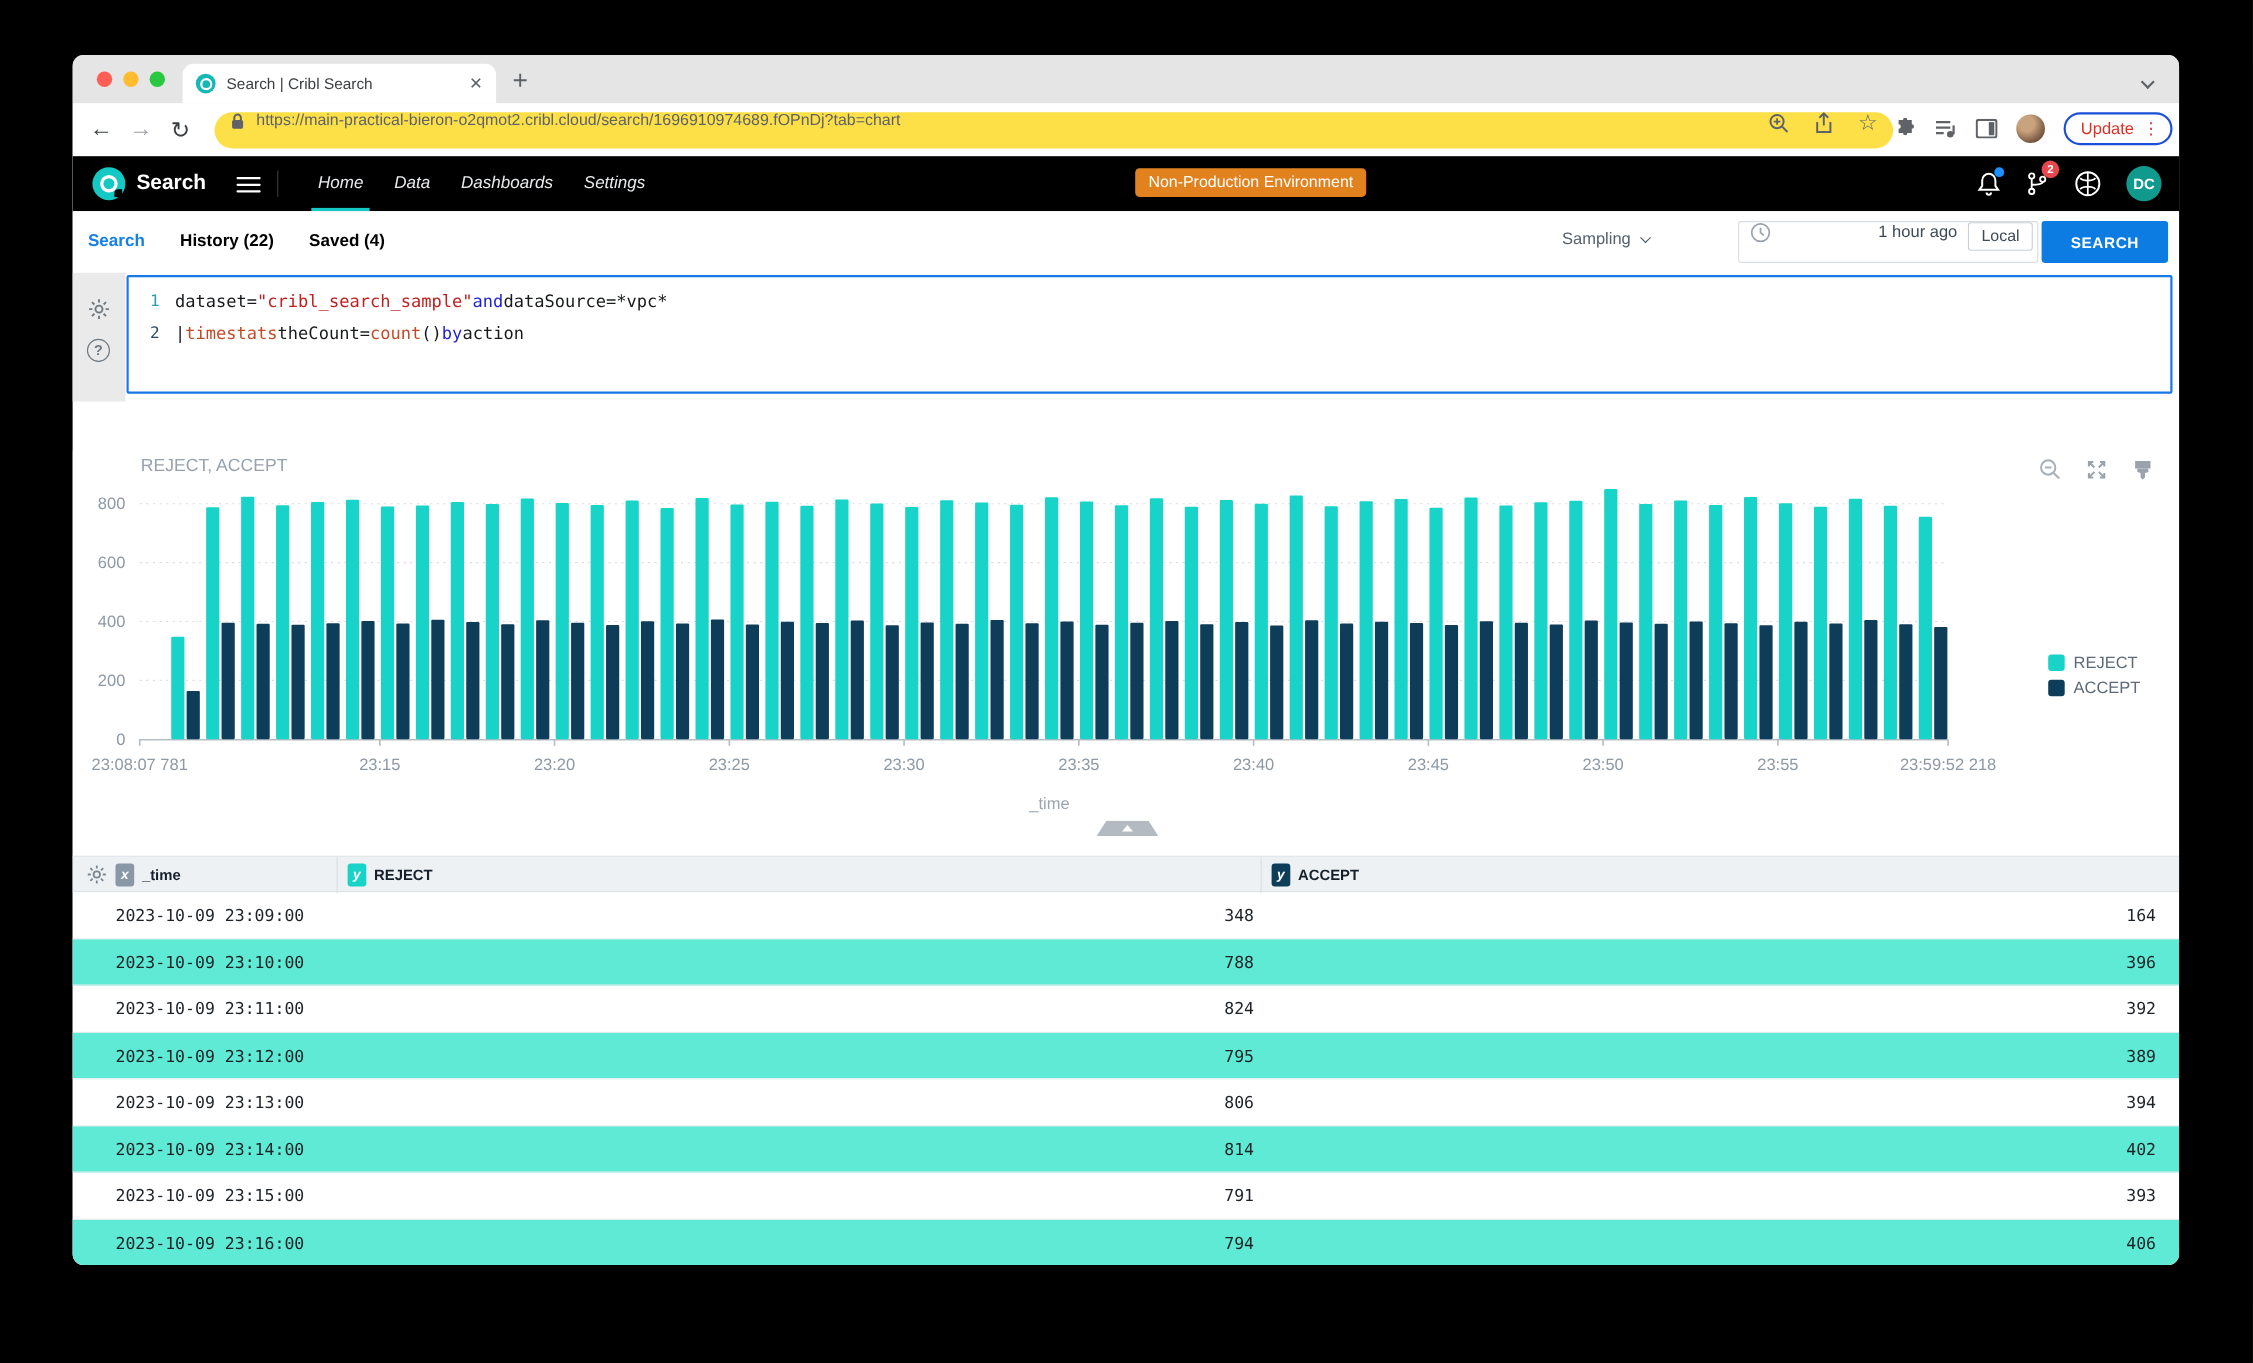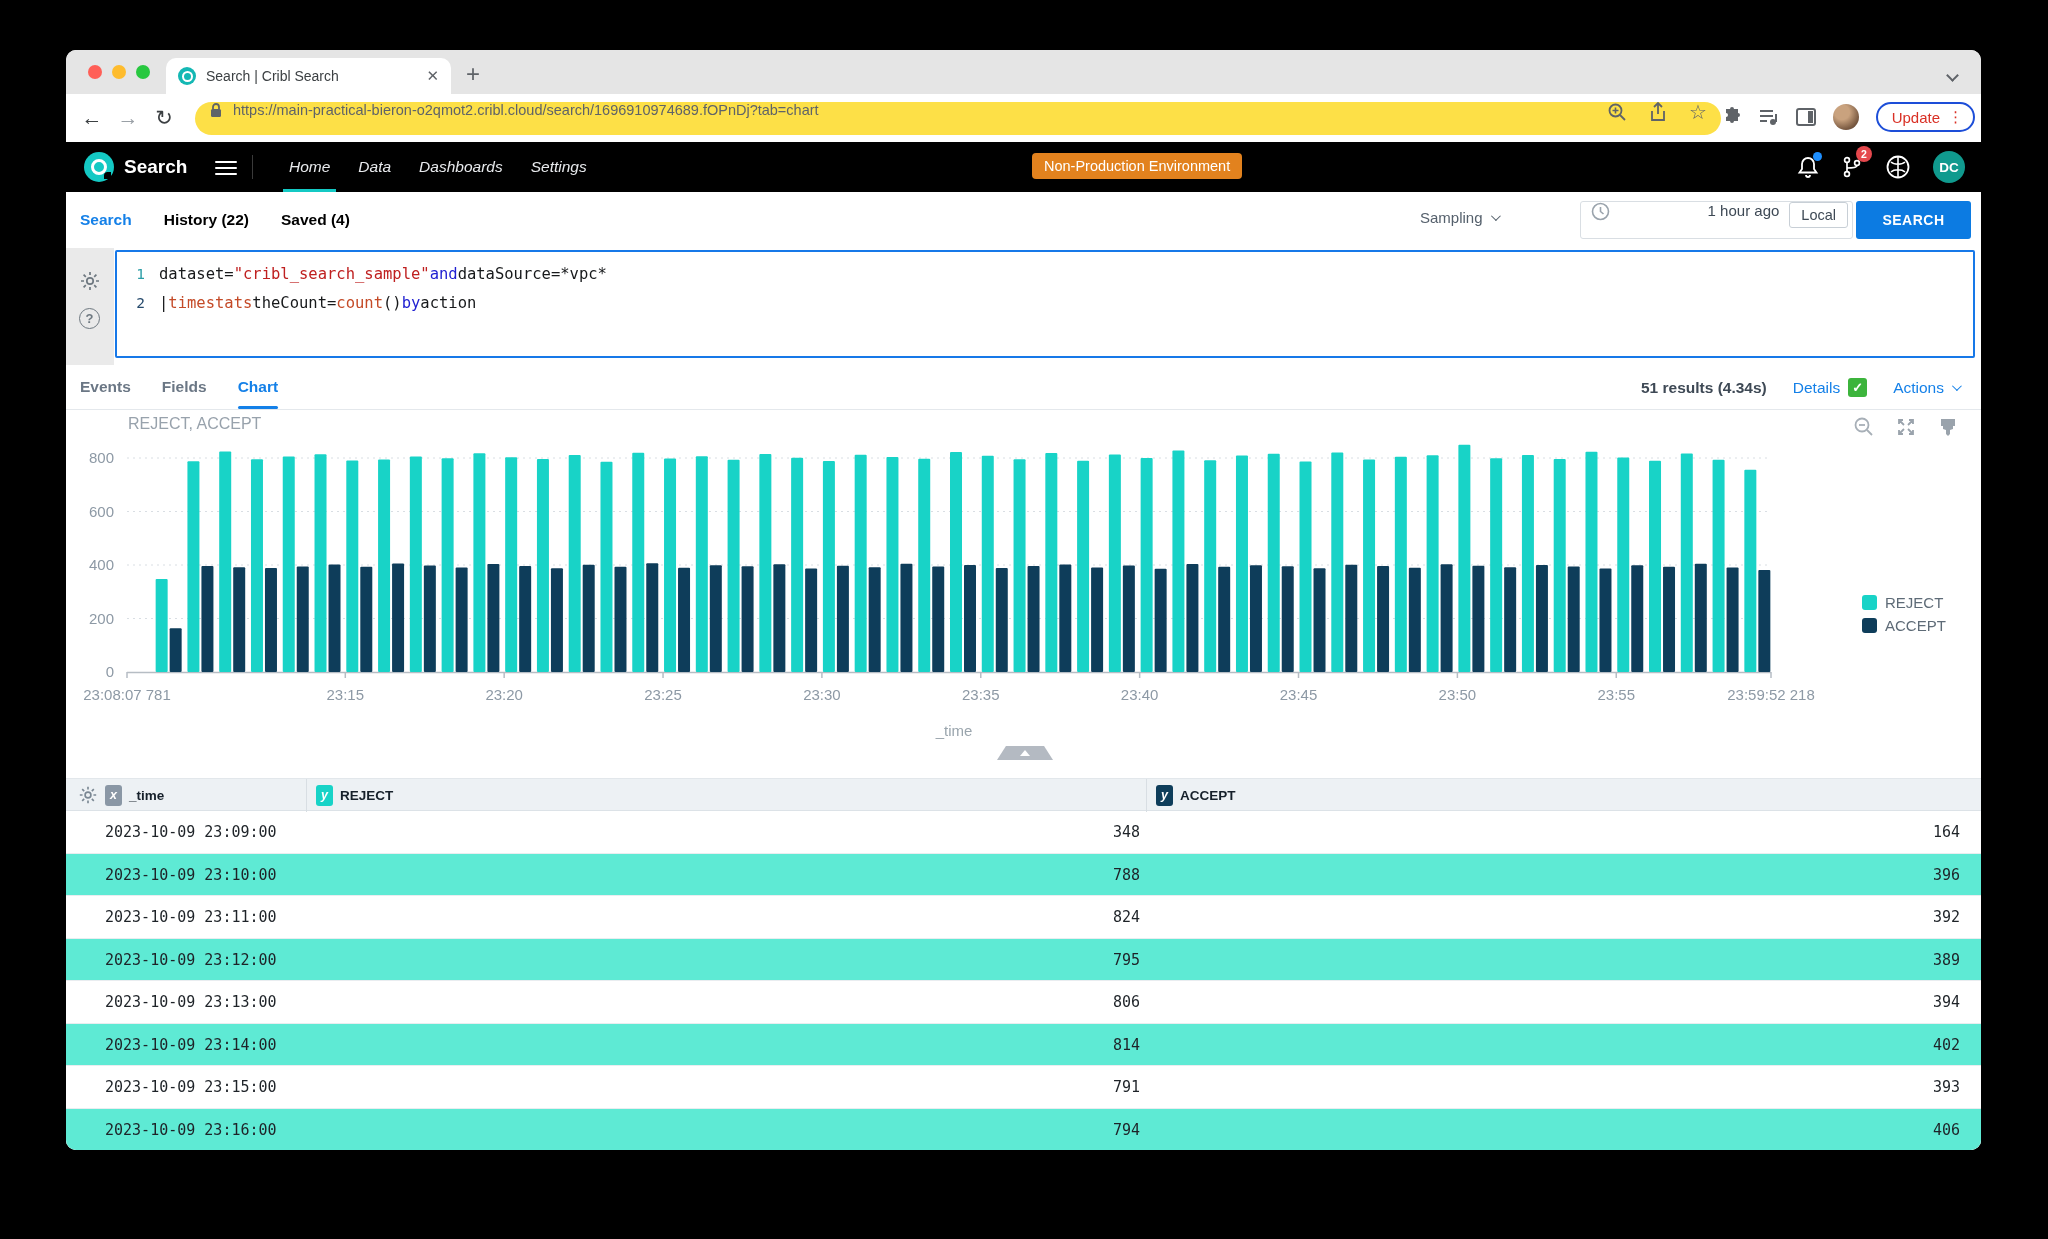--- a/index.html
+++ b/index.html
@@ -268,38 +268,20 @@
           <span class="tok-func">timestats</span>
           <span class="tok-plain"> theCount=</span>
           <span class="tok-func">count</span>
           <span class="tok-plain">() </span>
           <span class="tok-keyword">by</span>
           <span class="tok-plain"> action</span>
         </div>
       </div>
   </div>
 
-  <div class="resultstabs">
-    <div class="rtabs">
-      <div class="rtab">Events</div>
-      <div class="rtab">Fields</div>
-      <div class="rtab active">Chart</div>
-    </div>
-    <div class="rright">
-      <div class="summary">51 results (4.34s)</div>
-      <div class="bluelink">
-        <span>Details</span>
-        <span class="checkbadge">✓</span>
-      </div>
-      <div class="bluelink">
-        <span>Actions</span>
-        <span class="chev-bl"></span>
-      </div>
-    </div>
-  </div>
 
   <div class="chartsec">
     <div class="chart-title">REJECT, ACCEPT</div>
     <div class="chart-icons">
       <svg class="ic" width="22" height="22" viewBox="0 0 22 22">
           <circle cx="9" cy="9" r="6.5" fill="none" stroke="#A7AFB7" stroke-width="1.8"></circle>
           <line x1="6" y1="9" x2="12" y2="9" stroke="#A7AFB7" stroke-width="1.8"></line>
           <line x1="14" y1="14" x2="19" y2="19" stroke="#A7AFB7" stroke-width="1.8"></line>
         </svg>
       <svg class="ic" width="22" height="22" viewBox="0 0 22 22">

